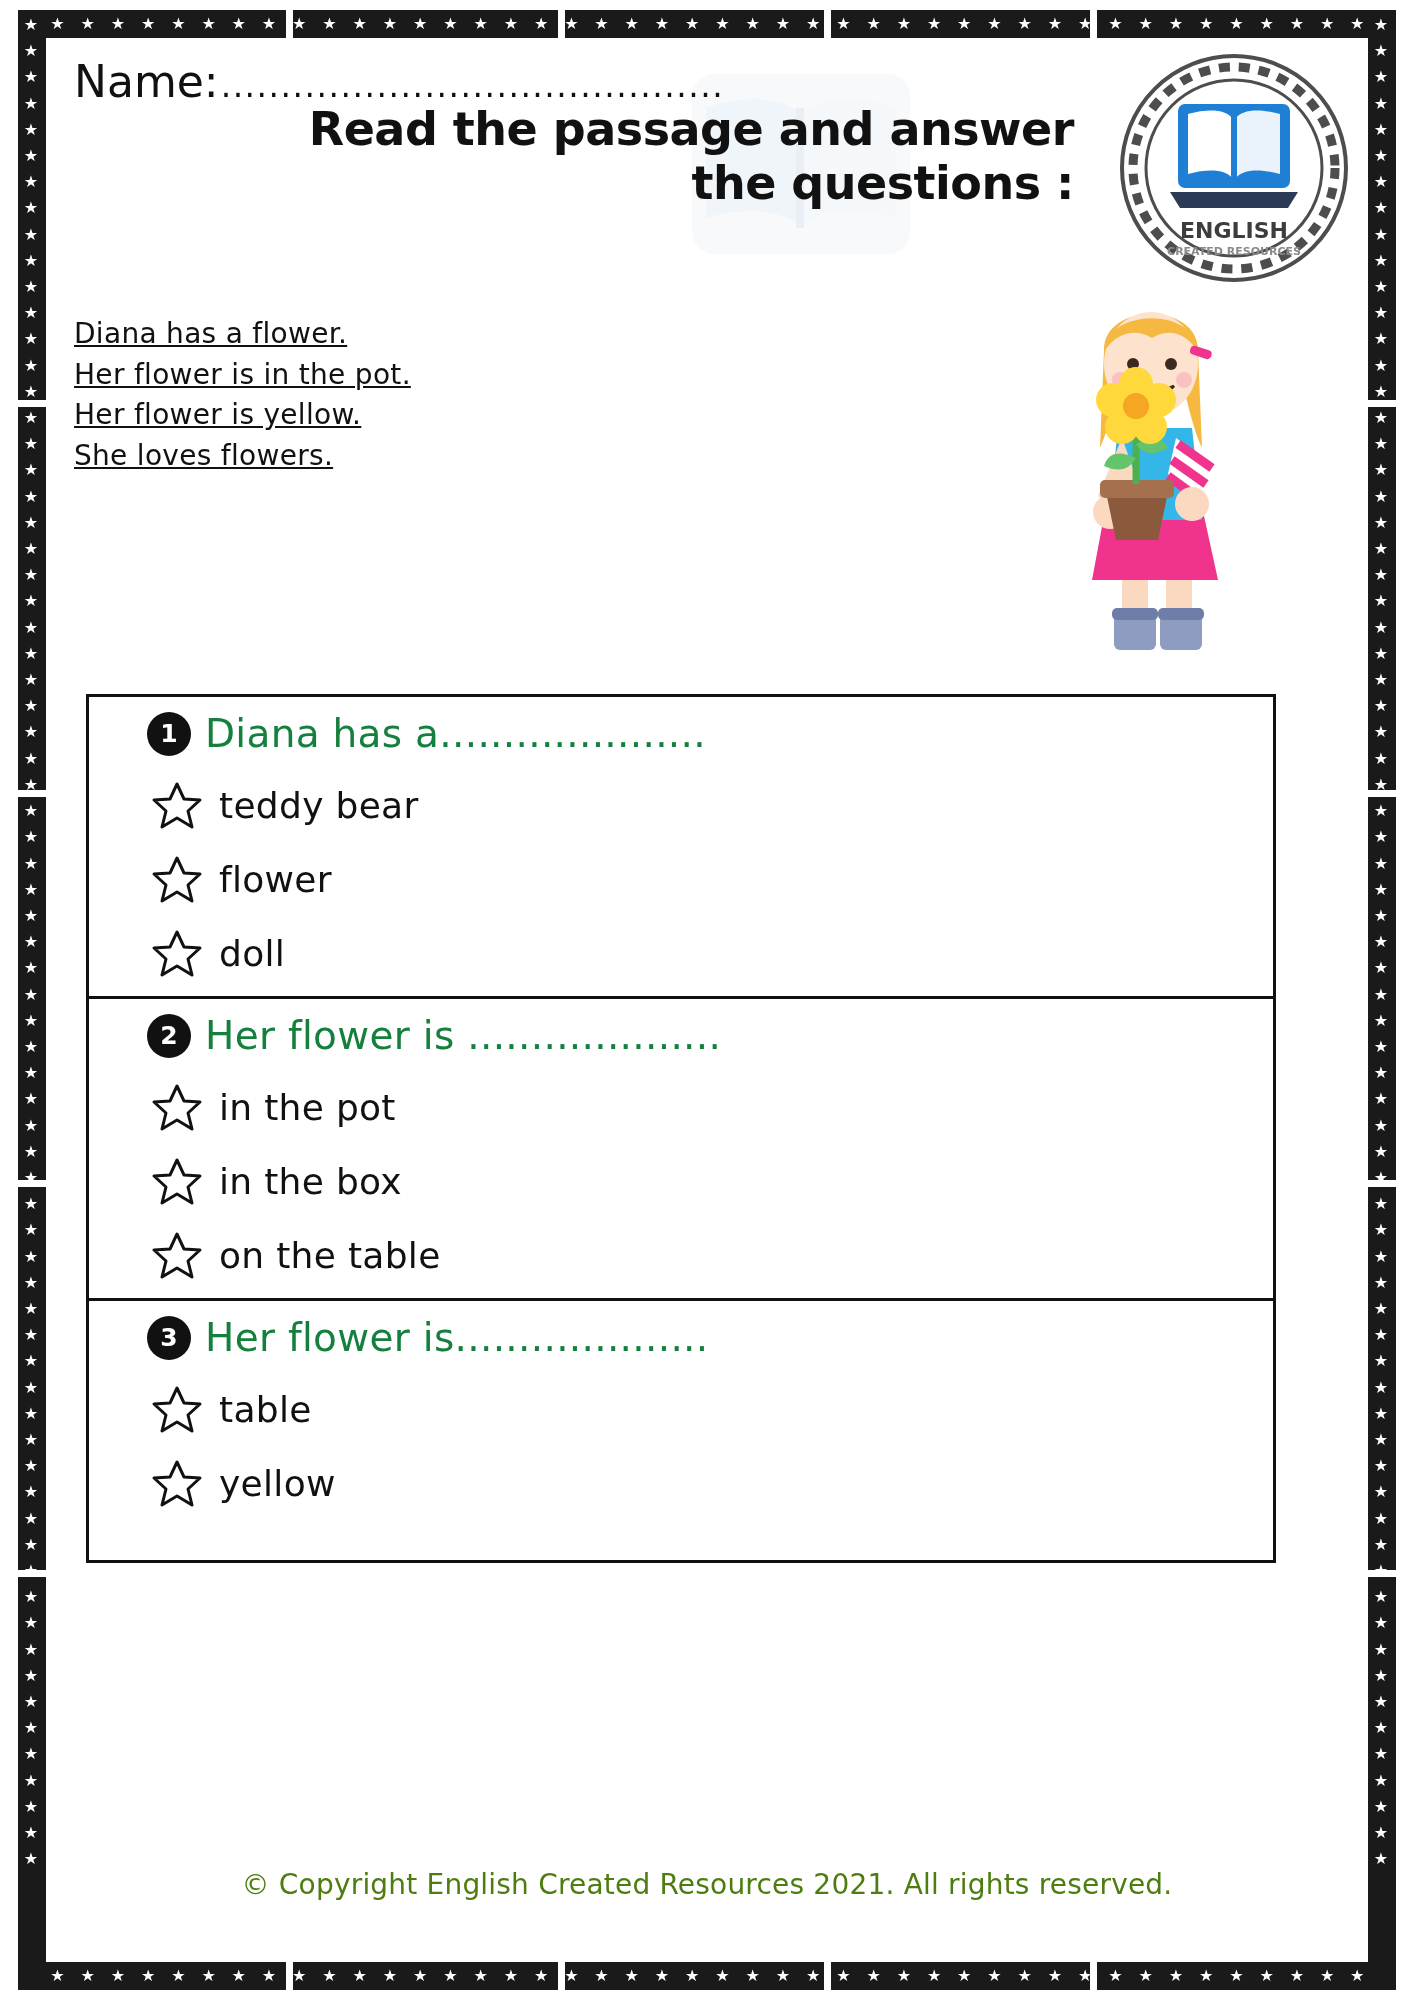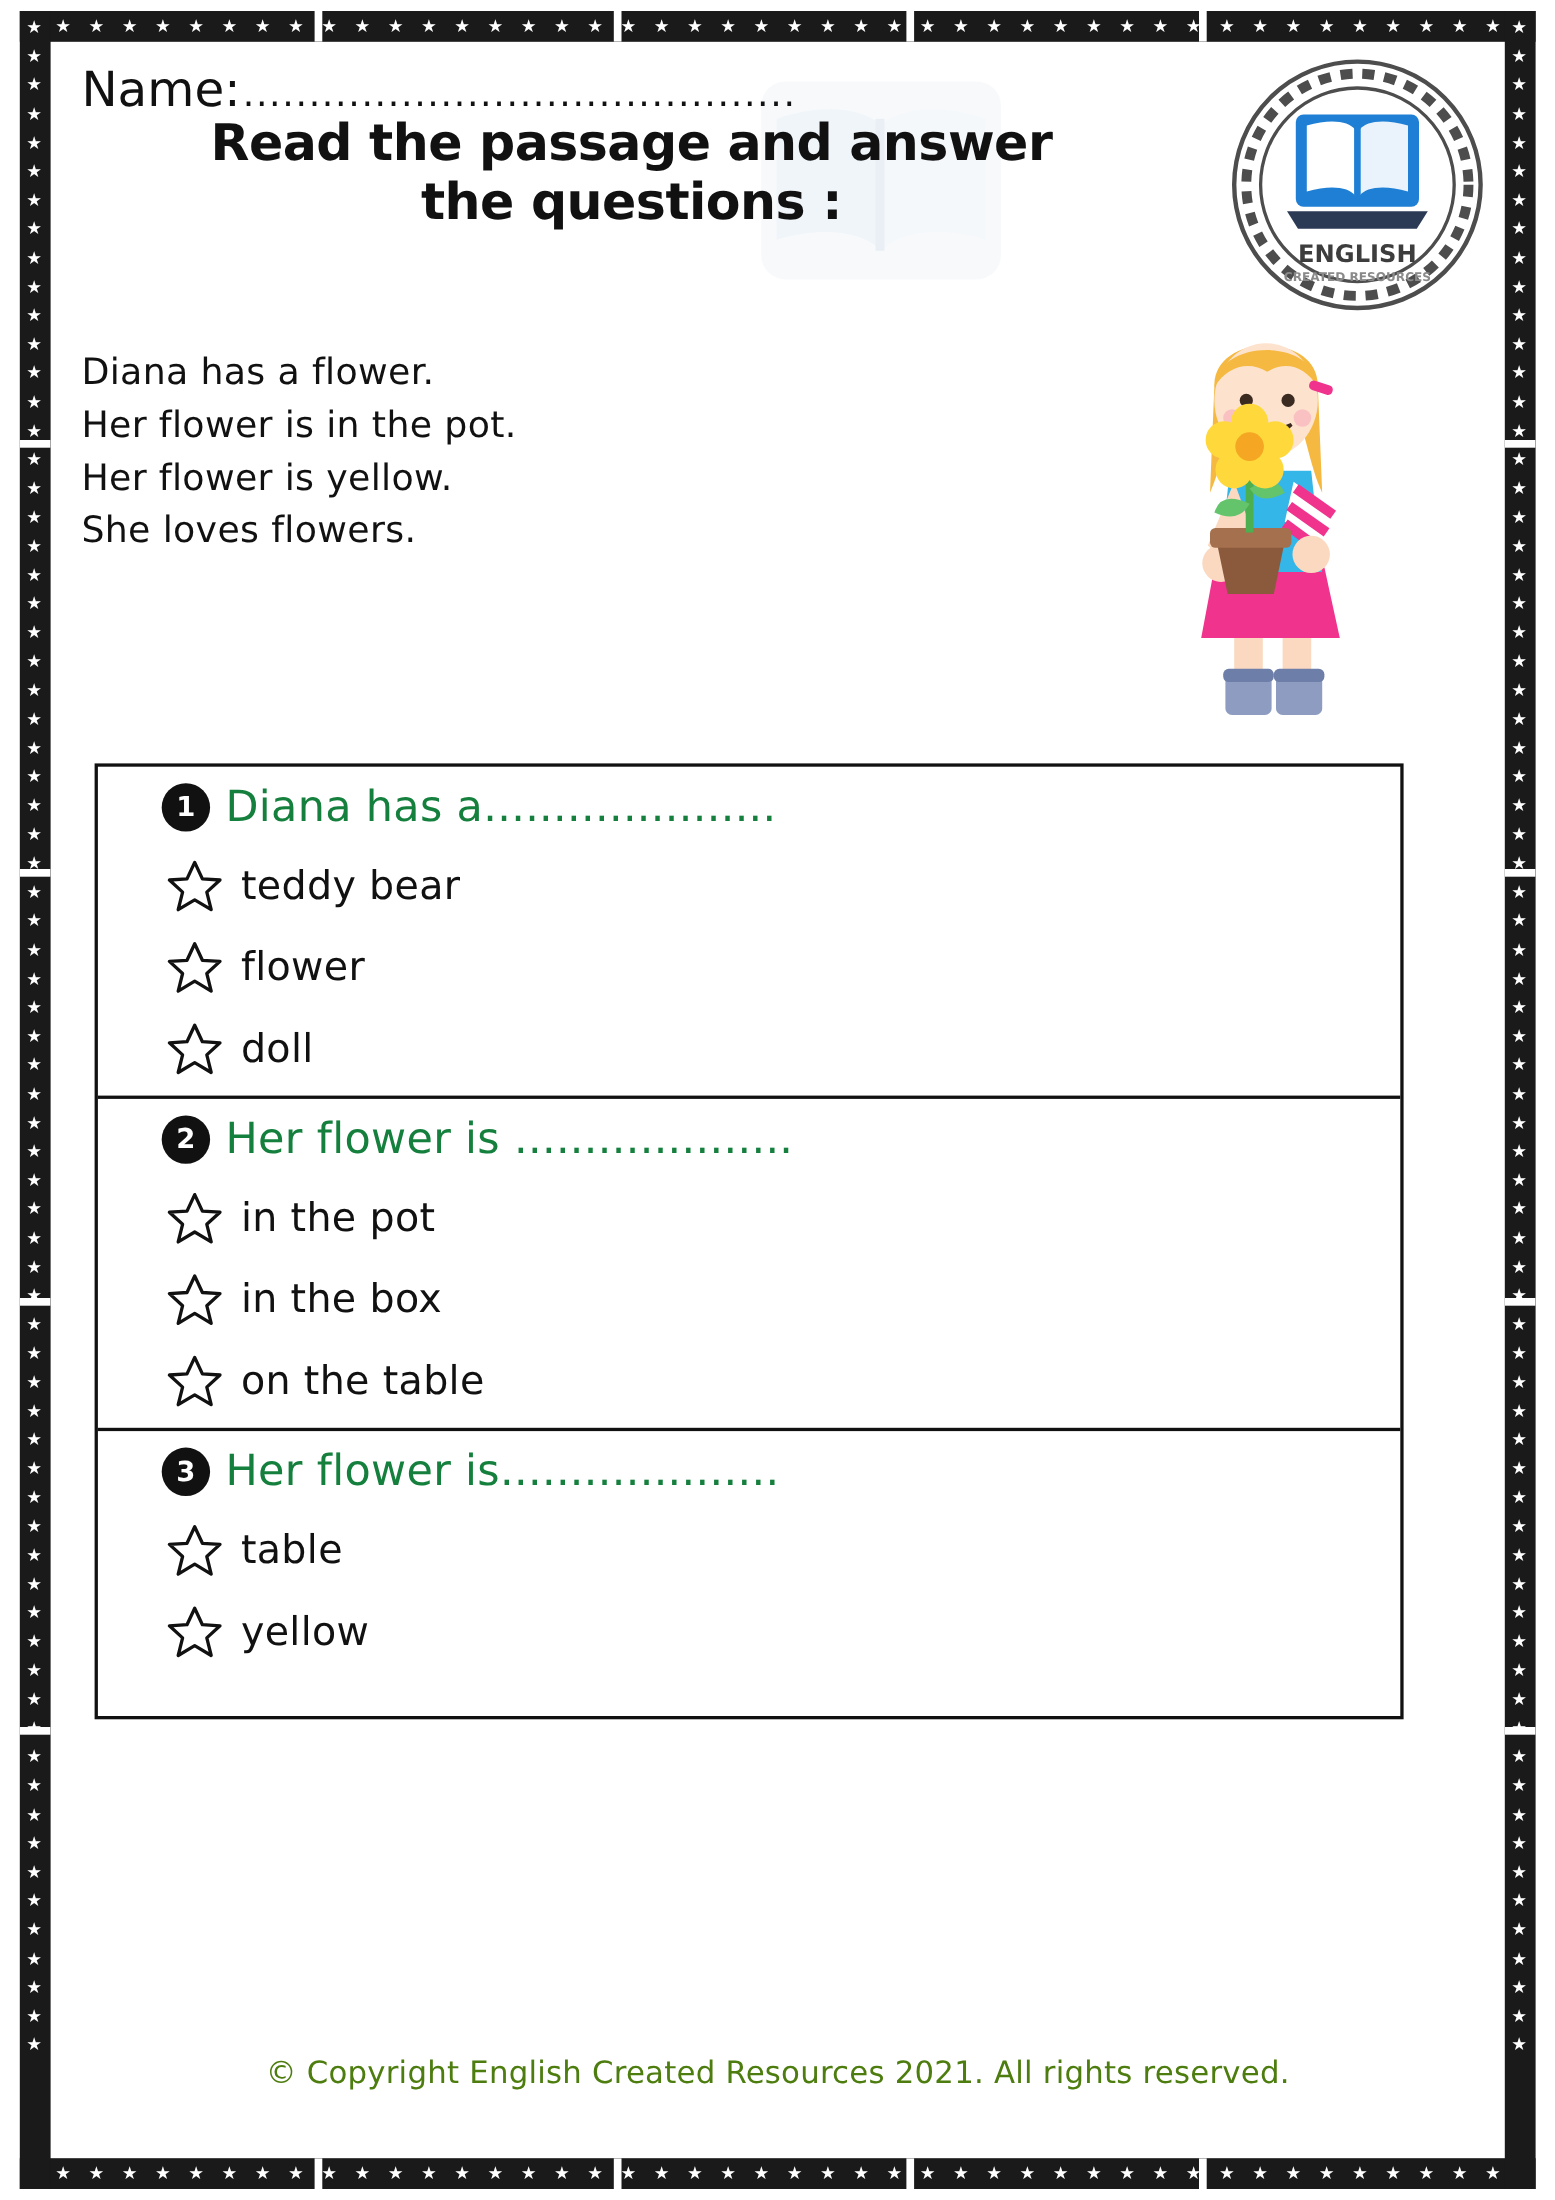--- a/index.html
+++ b/index.html
@@ -114,21 +114,21 @@
     color: #111;
     margin-left: 2px;
   }
 
   
   .title {
     position: absolute;
     left: 18px;
     top: 56px;
     width: 1000px;
-    text-align: center;
+    text-align: right;
     font-size: 46px;
     font-weight: bold;
     line-height: 1.18;
     color: #111;
     letter-spacing: -0.5px;
     font-family: "DejaVu Sans", sans-serif;
   }
 
   
   .watermark {
@@ -148,24 +148,25 @@
     width: 232px;
     height: 232px;
   }
 
   
   .passage {
     position: absolute;
     left: 18px;
     top: 268px;
     width: 860px;
-    font-size: 33px;
+    font-size: 28px;
     line-height: 1.45;
     color: #111;
     letter-spacing: 0.3px;
+    text-decoration: underline;
   }
   .passage div { white-space: nowrap; }
 
   
   .girl {
     position: absolute;
     right: 82px;
     top: 222px;
     width: 250px;
     height: 400px;

